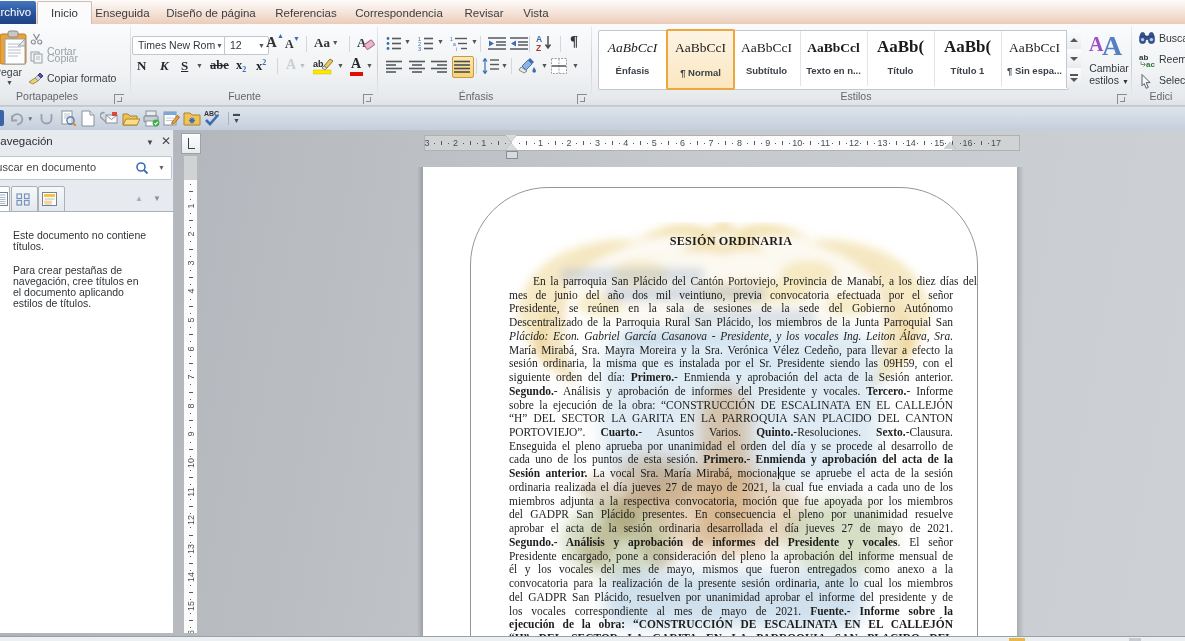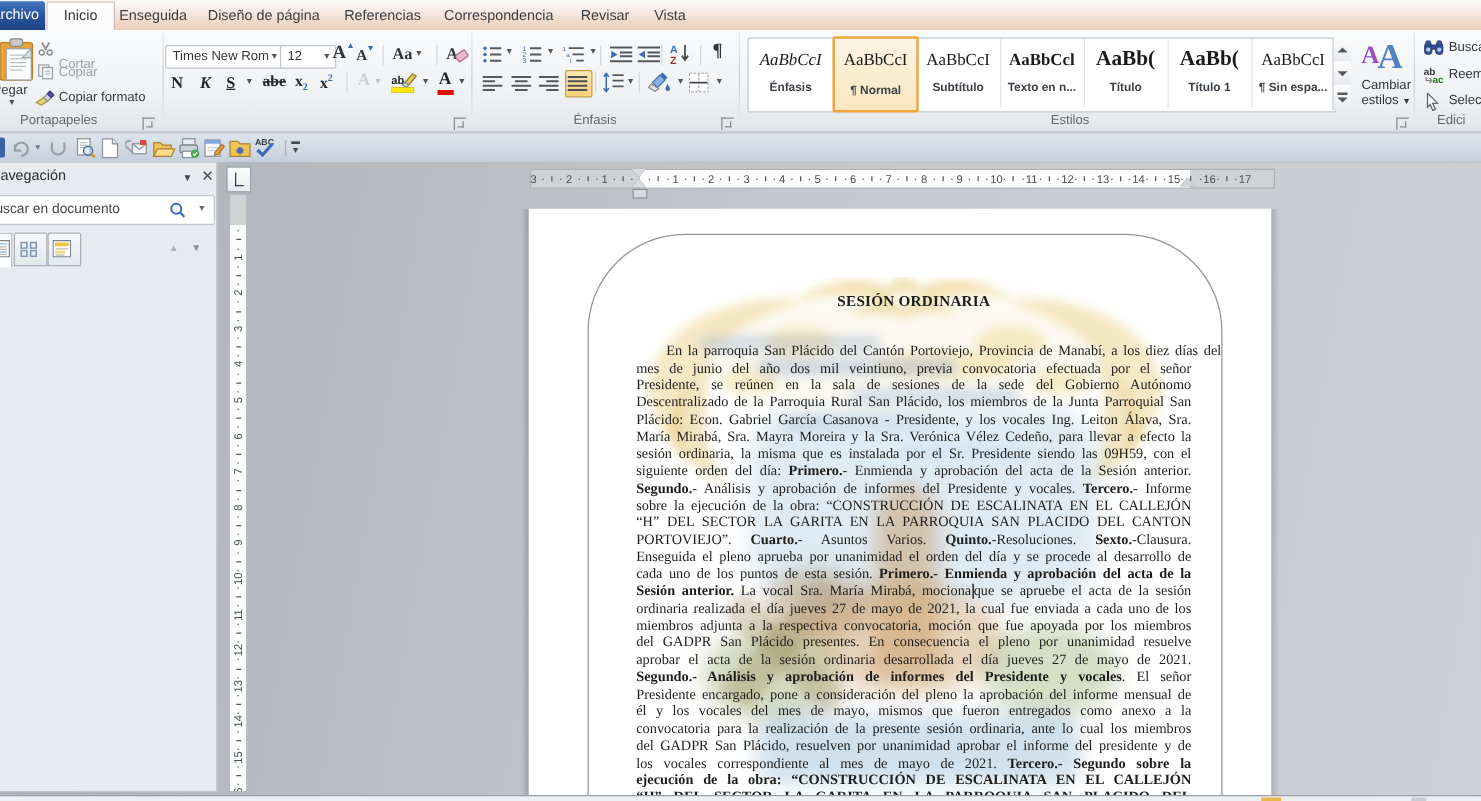--- a/index.html
+++ b/index.html
@@ -60,20 +60,21 @@
   <div class="tab" style="left:345px;width:108px;">Correspondencia</div>
   <div class="tab" style="left:458px;width:52px;">Revisar</div>
   <div class="tab" style="left:515px;width:42px;">Vista</div>
 </div>
 <div class="abs" id="ribbon">
   <div class="gsep" style="left:130px;"></div>
   <div class="gsep" style="left:377px;"></div>
   <div class="gsep" style="left:591px;"></div>
   <div class="gsep" style="left:1131px;"></div>
   <div class="glabel" style="left:-18px;width:130px;">Portapapeles</div>
+  <div class="glabel" style="left:121px;width:247px;">Fuente</div>
   <div class="glabel" style="left:369px;width:214px;">Énfasis</div>
   <div class="glabel" style="left:586px;width:540px;">Estilos</div>
   <div class="glabel" style="left:1131px;width:60px;">Edici</div>
   <div id="g-porta">
 
     <svg style="position:absolute;left:-2px;top:6px;" width="34" height="36" viewBox="0 0 34 36">
       <rect x="2" y="4" width="26" height="30" rx="2" fill="#e8a33d" stroke="#b97f28"></rect>
       <rect x="10" y="1" width="10" height="6" rx="2" fill="#c8c8c8" stroke="#8a8a8a"></rect>
       <g>
           <rect x="7" y="9" width="20" height="25" fill="#fdfdfd" stroke="#9aa0a6"></rect>
@@ -444,20 +445,24 @@
       <div class="navtab" style="left:38px;"></div>
       <svg style="position:absolute;left:42px;top:6px;" width="15" height="14" viewBox="0 0 15 14">
           <rect x="0.5" y="0.5" width="14" height="13" fill="#fff" stroke="#7a828c"></rect>
           <rect x="2" y="2" width="11" height="3" fill="#f5c242"></rect>
           <line x1="2.5" y1="7" x2="12.5" y2="7" stroke="#b8b8b8"></line>
           <rect x="2" y="8.5" width="8" height="2.5" fill="#f5d98a"></rect>
           <line x1="2.5" y1="12" x2="9.5" y2="12" stroke="#b8b8b8"></line>
         </svg>
       <div style="position:absolute;left:135px;top:8px;font-size:8px;color:#a8aeb5;">▲</div>
       <div style="position:absolute;left:153px;top:8px;font-size:8px;color:#8a9099;">▼</div>
+    </div>
+    <div id="navwhite">
+      <div class="navtxt" style="top:18px;">Este documento no contiene<br>títulos.</div>
+      <div class="navtxt" style="top:53px;">Para crear pestañas de<br>navegación, cree títulos en<br>el documento aplicando<br>estilos de títulos.</div>
     </div>
   </div>
   <div class="abs" id="lbox">
       <span style="position:absolute;left:6px;top:4px;width:6px;height:10px;border-left:1.6px solid #3a3f45;border-bottom:1.6px solid #3a3f45;"></span>
     </div>
   <div class="abs" id="vruler">
       <span style="position:absolute;left:0;top:0;width:13px;height:24px;background:#cfd3d3;"></span>
       <span style="position:absolute;left:0;top:24px;width:13px;height:453px;background:#fbfcfb;"></span>
       <span style="position:absolute;left:0px;top:43.6px;width:13px;height:12px;font-size:9px;line-height:12px;color:#4a4f54;text-align:center;transform:rotate(-90deg);">1</span>
       <span style="position:absolute;left:0px;top:72.2px;width:13px;height:12px;font-size:9px;line-height:12px;color:#4a4f54;text-align:center;transform:rotate(-90deg);">2</span>
@@ -658,41 +663,41 @@
         <rect x="100" y="350" width="260" height="55" rx="20" fill="#8fb6d4" opacity="0.42"></rect>
       </g>
     </svg>
     <div class="abs" id="frame"></div>
     <div class="t1" style="top:66.5px;font-size:12.15px;letter-spacing:0.2px;">SESIÓN ORDINARIA</div>
     <div id="body-lines">
 <div class="bl" style="top:0.0px;margin-left:24px;">En la parroquia San Plácido del Cantón Portoviejo, Provincia de Manabí, a los diez días del</div>
 <div class="bl" style="top:13.73px;">mes de junio del año dos mil veintiuno, previa convocatoria efectuada por el señor</div>
 <div class="bl" style="top:27.46px;">Presidente, se reúnen en la sala de sesiones de la sede del Gobierno Autónomo</div>
 <div class="bl" style="top:41.19px;">Descentralizado de la Parroquia Rural San Plácido, los miembros de la Junta Parroquial San</div>
-<div class="bl" style="top:54.92px;">Plácido: Econ. Gabriel García Casanova - Presidente, y los vocales Ing. Leiton Álava, Sra.</div>
+<div class="bl" style="top:54.92px;font-style:italic;">Plácido: Econ. Gabriel García Casanova - Presidente, y los vocales Ing. Leiton Álava, Sra.</div>
 <div class="bl" style="top:68.65px;">María Mirabá, Sra. Mayra Moreira y la Sra. Verónica Vélez Cedeño, para llevar a efecto la</div>
 <div class="bl" style="top:82.38px;">sesión ordinaria, la misma que es instalada por el Sr. Presidente siendo las 09H59, con el</div>
 <div class="bl" style="top:96.11px;">siguiente orden del día: <b>Primero.</b>- Enmienda y aprobación del acta de la Sesión anterior.</div>
 <div class="bl" style="top:109.84px;"><b>Segundo.</b>- Análisis y aprobación de informes del Presidente y vocales. <b>Tercero.</b>- Informe</div>
 <div class="bl" style="top:123.57px;">sobre la ejecución de la obra: “CONSTRUCCIÓN DE ESCALINATA EN EL CALLEJÓN</div>
 <div class="bl" style="top:137.3px;">“H” DEL SECTOR LA GARITA EN LA PARROQUIA SAN PLACIDO DEL CANTON</div>
 <div class="bl" style="top:151.03px;">PORTOVIEJO”. <b>Cuarto.</b>- Asuntos Varios. <b>Quinto.</b>-Resoluciones. <b>Sexto.</b>-Clausura.</div>
 <div class="bl" style="top:164.76px;">Enseguida el pleno aprueba por unanimidad el orden del día y se procede al desarrollo de</div>
 <div class="bl" style="top:178.49px;">cada uno de los puntos de esta sesión. <b>Primero.- Enmienda y aprobación del acta de la</b></div>
 <div class="bl" style="top:192.22px;"><b>Sesión anterior.</b> La vocal Sra. María Mirabá, mociona<span style="border-left:1px solid #000;margin-left:1px;"></span>que se apruebe el acta de la sesión</div>
 <div class="bl" style="top:205.95px;">ordinaria realizada el día jueves 27 de mayo de 2021, la cual fue enviada a cada uno de los</div>
 <div class="bl" style="top:219.68px;">miembros adjunta a la respectiva convocatoria, moción que fue apoyada por los miembros</div>
 <div class="bl" style="top:233.41px;">del GADPR San Plácido presentes. En consecuencia el pleno por unanimidad resuelve</div>
 <div class="bl" style="top:247.14px;">aprobar el acta de la sesión ordinaria desarrollada el día jueves 27 de mayo de 2021.</div>
 <div class="bl" style="top:260.87px;"><b>Segundo.- Análisis y aprobación de informes del Presidente y vocales</b>. El señor</div>
 <div class="bl" style="top:274.6px;">Presidente encargado, pone a consideración del pleno la aprobación del informe mensual de</div>
 <div class="bl" style="top:288.33px;">él y los vocales del mes de mayo, mismos que fueron entregados como anexo a la</div>
 <div class="bl" style="top:302.06px;">convocatoria para la realización de la presente sesión ordinaria, ante lo cual los miembros</div>
 <div class="bl" style="top:315.79px;">del GADPR San Plácido, resuelven por unanimidad aprobar el informe del presidente y de</div>
-<div class="bl" style="top:329.52px;">los vocales correspondiente al mes de mayo de 2021. <b>Tercero.- Segundo sobre la</b></div>
+<div class="bl" style="top:329.52px;">los vocales correspondiente al mes de mayo de 2021. <b>Fuente.- Informe sobre la</b></div>
 <div class="bl" style="top:343.25px;"><b>ejecución de la obra: “CONSTRUCCIÓN DE ESCALINATA EN EL CALLEJÓN</b></div>
 <div class="bl" style="top:356.98px;"><b>“H” DEL SECTOR LA GARITA EN LA PARROQUIA SAN PLACIDO DEL</b></div>
 </div>
   </div>
 </div>
 <div class="abs" id="bottom">
     <div style="position:absolute;left:1009px;top:1px;width:16px;height:4px;background:#e8b84a;"></div>
     <div style="position:absolute;left:1129px;top:1px;width:12px;height:3px;background:#c8ccd2;"></div>
   </div>
 

